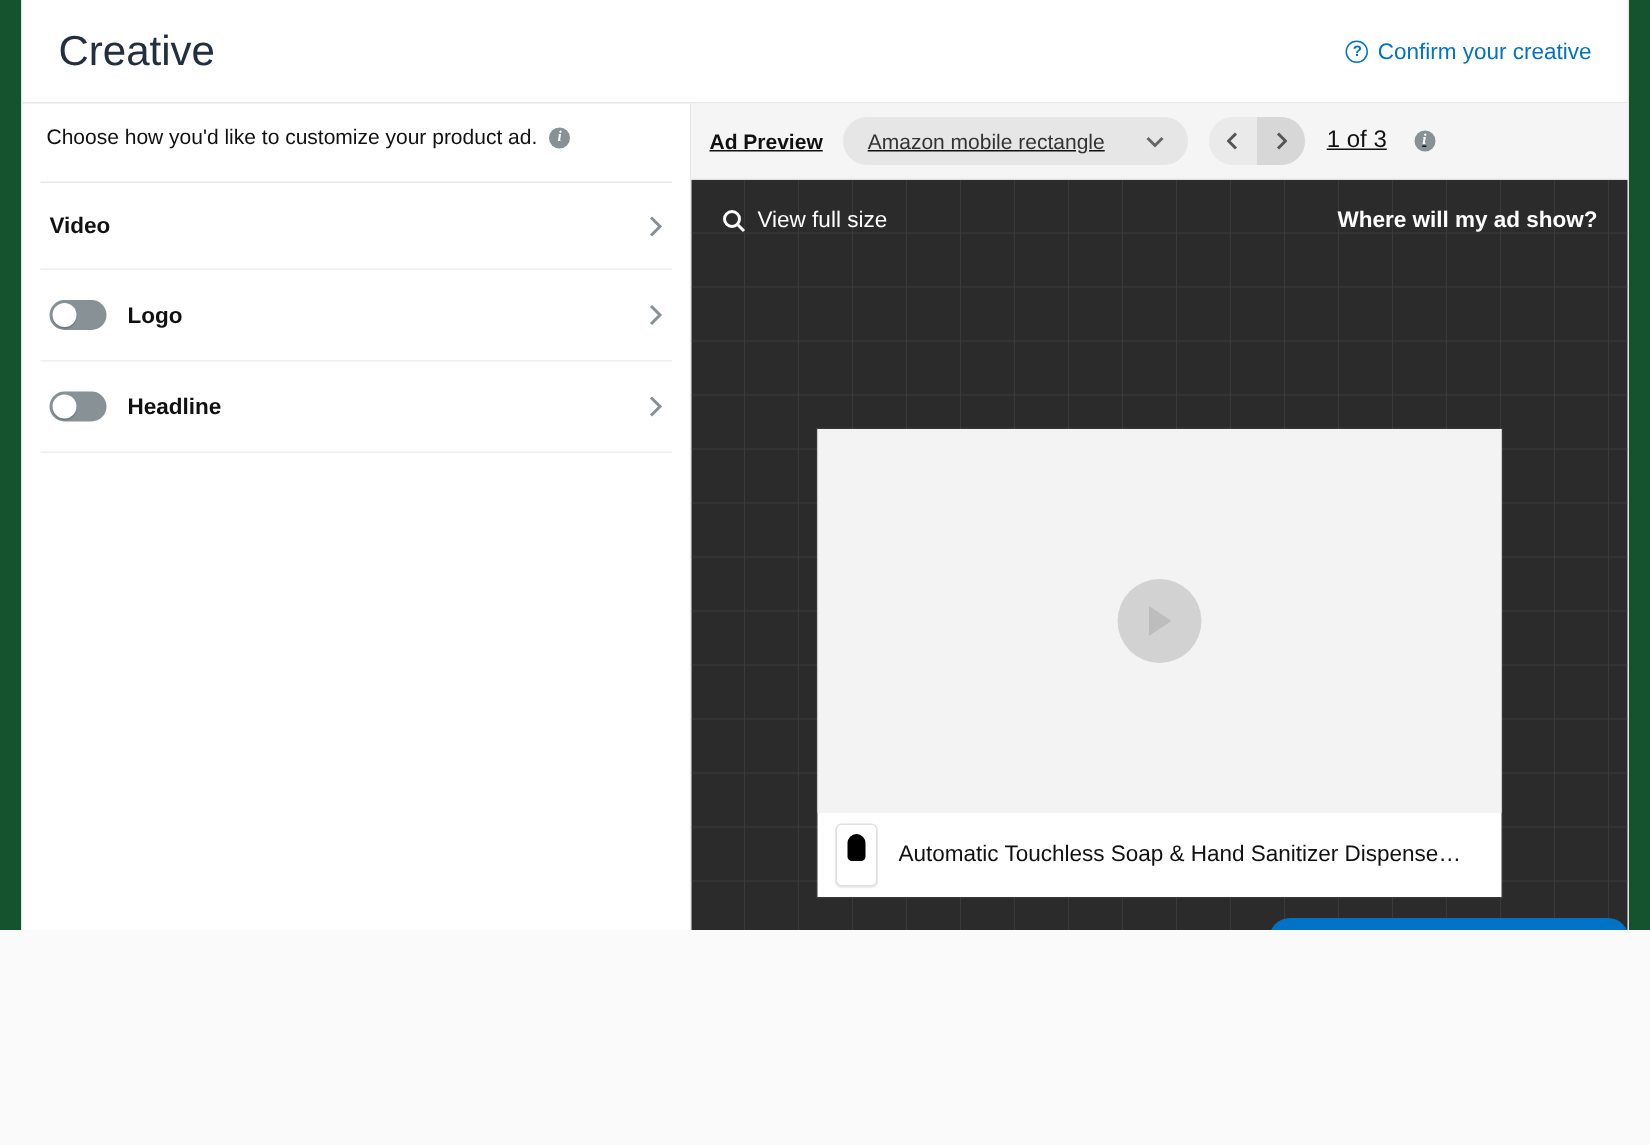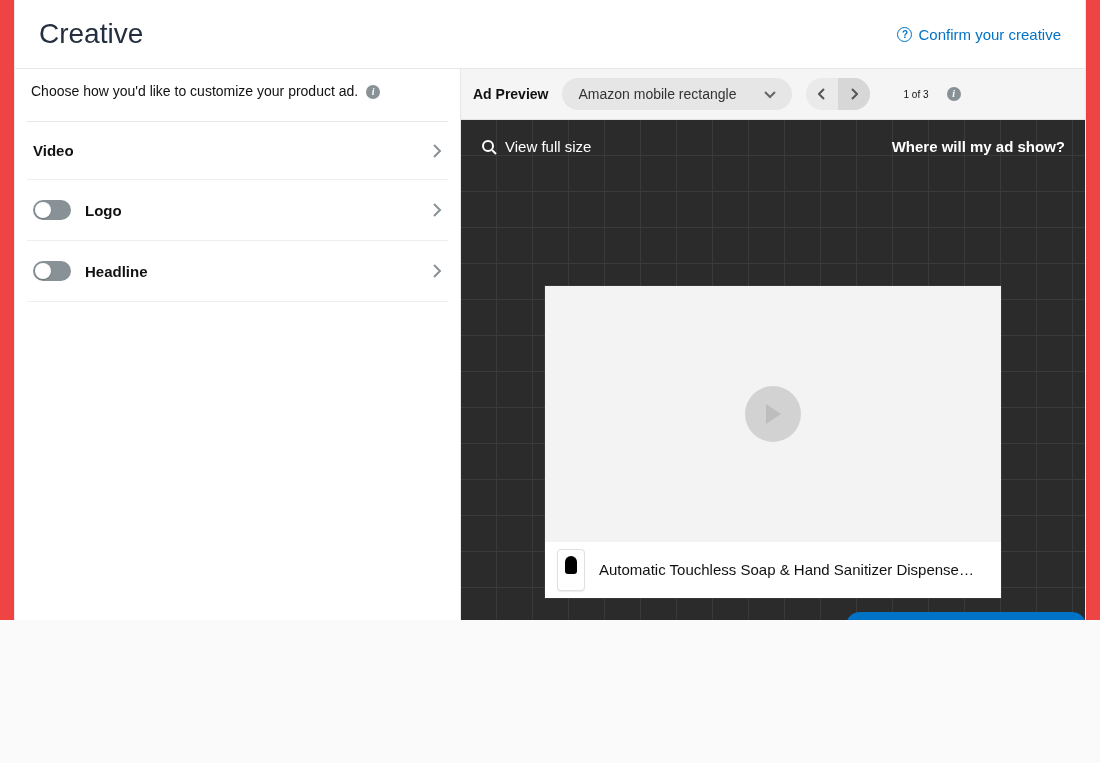--- a/index.html
+++ b/index.html
@@ -6,21 +6,21 @@
   body {
     font-family: "Amazon Ember", Arial, sans-serif;
     background: #fafafa;
     color: #111;
     font-size: 14px;
   }
   .page {
     width: 1100px;
     height: 620px;
     margin: 0 auto;
-    background: #ef4444;
+    background: #14532d;
     padding: 0;
     position: relative;
   }
   .card {
     margin: 0 14px;
     background: #fff;
     border: 1px solid #e7e7e7;
     border-top: none;
     border-radius: 0 0 3px 3px;
     box-shadow: 0 1px 2px rgba(0,0,0,0.04);
@@ -115,20 +115,21 @@
     top:2px; left:2px;
     box-shadow:0 1px 1px rgba(0,0,0,0.2);
   }
   .chevron-right svg{ width:10px;height:14px; display:block;}
   .chevron-right path{ stroke:#879196; stroke-width:2; fill:none; }
   .right-pane {
     flex:1;
     display:flex;
     flex-direction:column;
     min-width:0;
+    text-decoration:underline;
   }
   .preview-bar {
     background:#f5f5f5;
     border-bottom:1px solid #e3e3e3;
     display:flex;
     align-items:center;
     gap:14px;
     padding: 9px 12px;
   }
   .preview-label { font-weight:700; font-size:14px; }
@@ -157,21 +158,21 @@
   .pager button {
     width:32px;height:32px;
     border:none;
     background:transparent;
     display:flex;align-items:center;justify-content:center;
     cursor:pointer;
   }
   .pager button.active { background:#d7d7d7; }
   .pager svg{width:8px;height:12px;}
   .pager path{stroke:#555;stroke-width:2;fill:none;}
-  .page-count { font-size:10px; color:#111; margin-left:19px;}
+  .page-count { font-size:16px; color:#111; margin-left:0;}
   .preview-canvas {
     flex:1;
     background:#2b2b2b;
     position:relative;
     overflow:hidden;
   }
   .grid {
     position:absolute; inset:0;
     background-image:
       linear-gradient(#3a3a3a 1px, transparent 1px),

